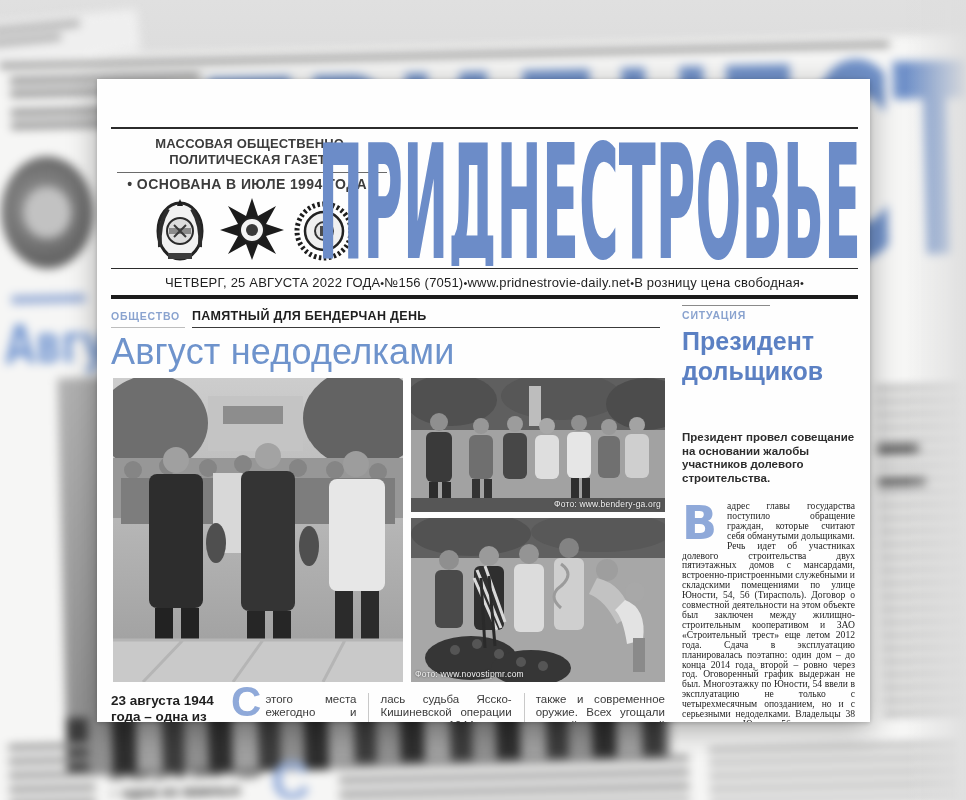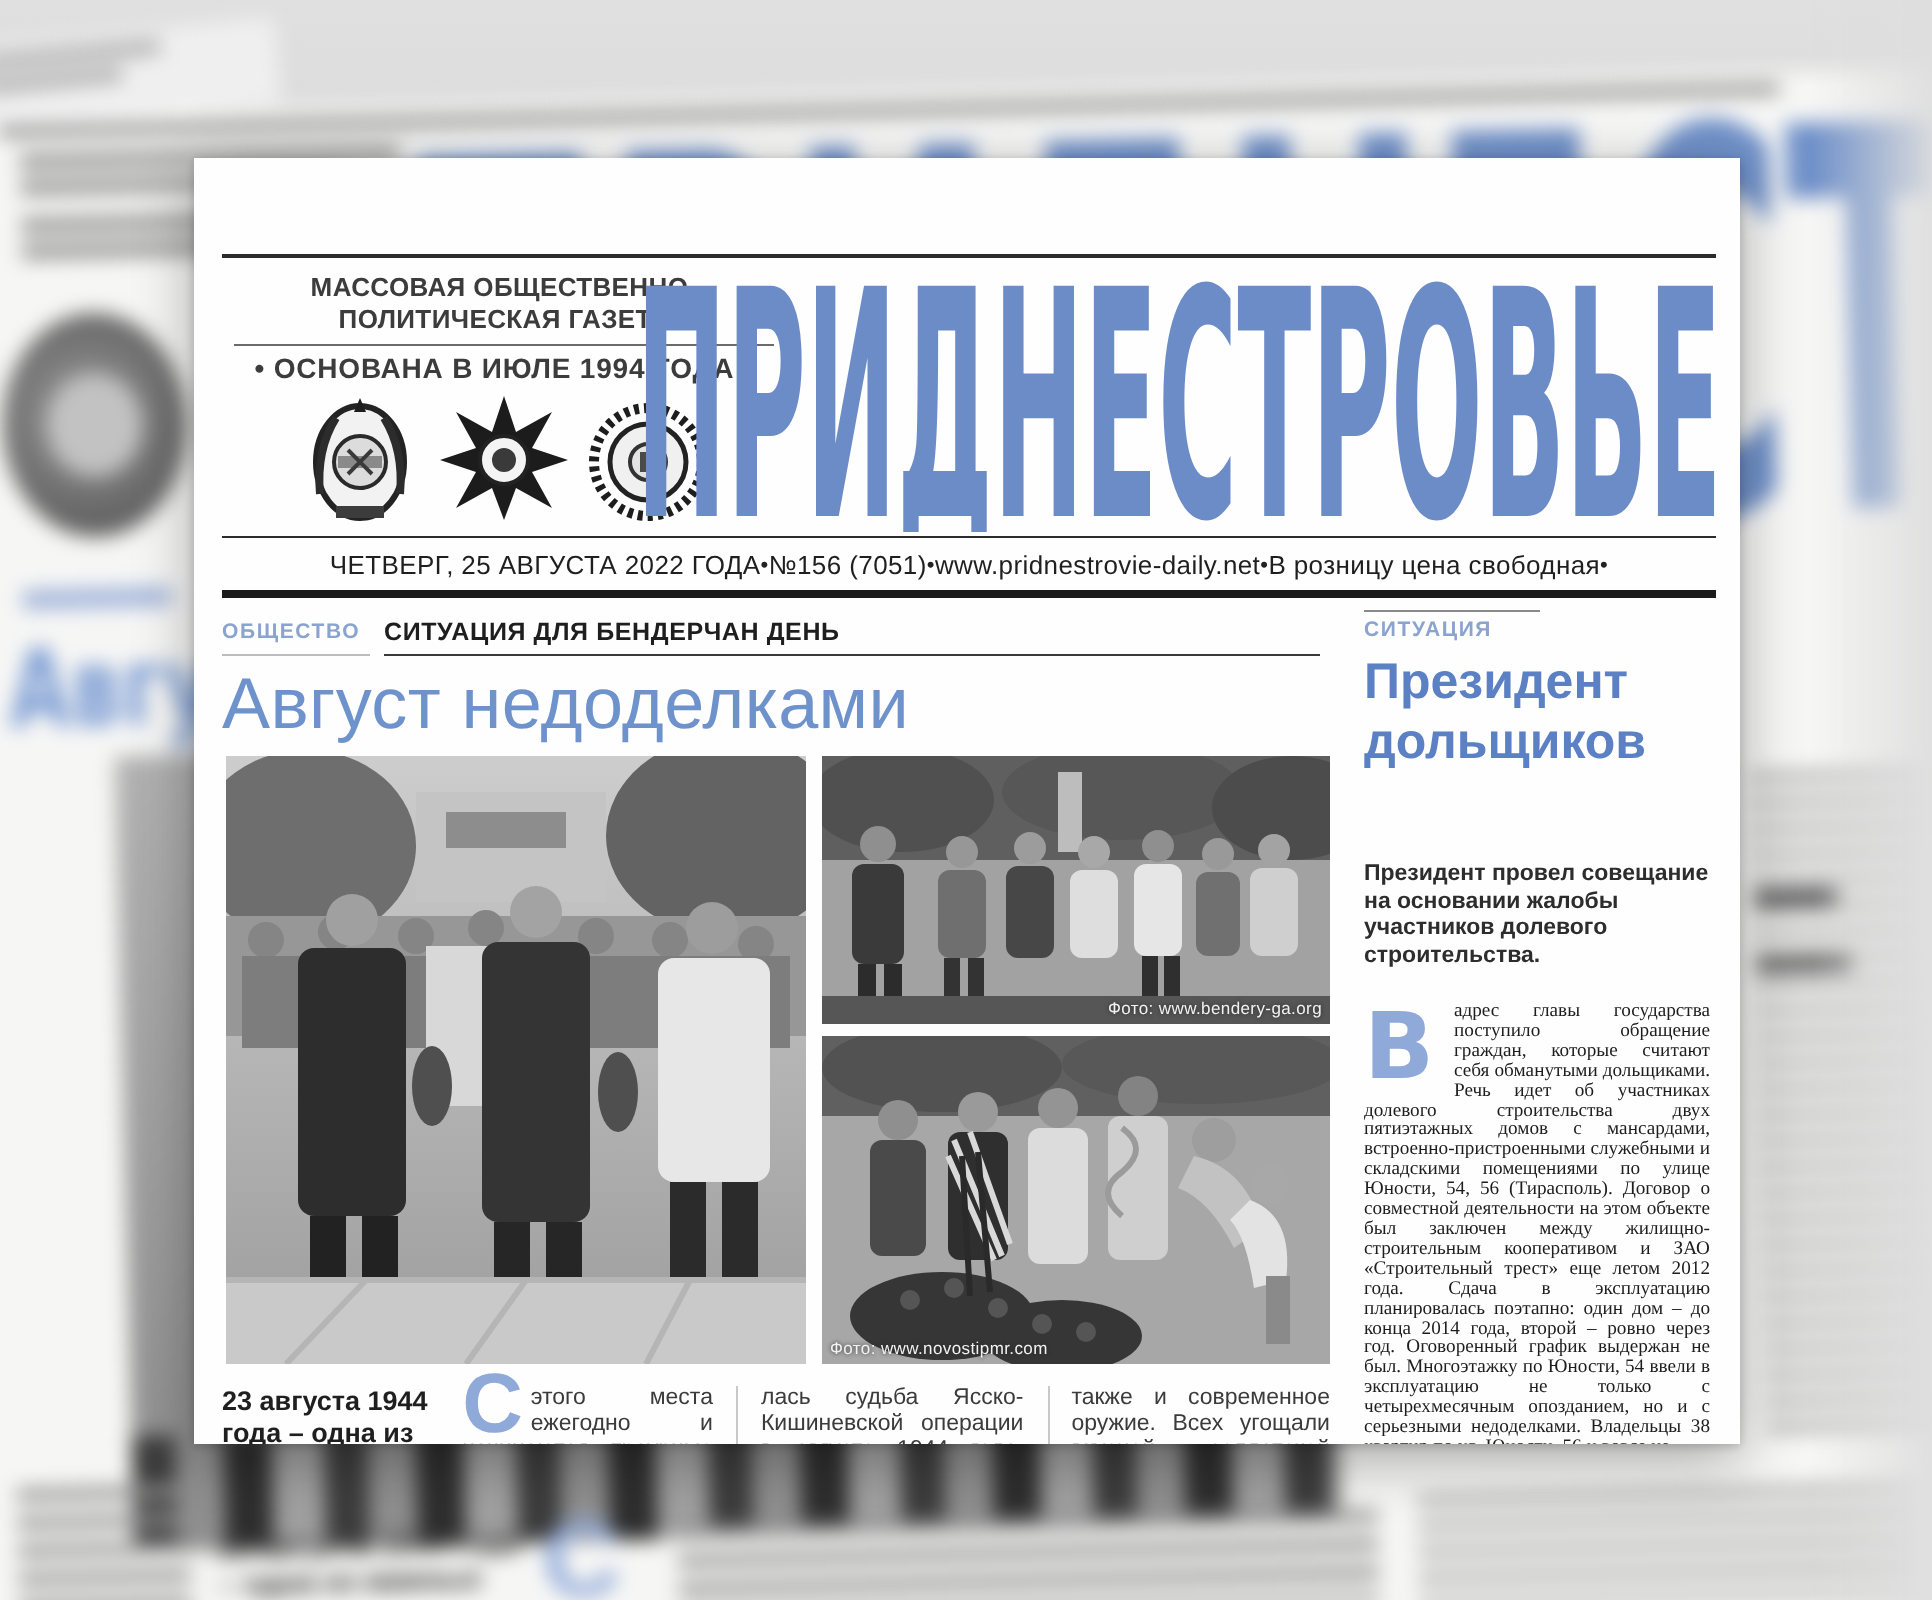--- a/index.html
+++ b/index.html
@@ -181,21 +181,21 @@
       <span>www.pridnestrovie-daily.net</span>
       <span class="b">•</span>
       <span>В розницу цена свободная</span>
       <span class="b">•</span>
     </div>
     <div class="thick-rule"></div>
 
     <div class="main">
       <div class="labels-row">
         <span class="section-label">ОБЩЕСТВО</span>
-        <span class="kicker">СИТУАЦИЯ ДЛЯ БЕНДЕРЧАН ДЕНЬ</span>
+        <span class="kicker">ПАМЯТНЫЙ ДЛЯ БЕНДЕРЧАН ДЕНЬ</span>
       </div>
       <div class="u-light"></div>
       <div class="u-dark"></div>
       <div class="headline">Август недоделками</div>
 
       <div class="photo ph1">
         <svg width="290" height="304" viewBox="0 0 290 304">
           <defs>
             <linearGradient id="sky1" x1="0" y1="0" x2="0" y2="1">
               <stop offset="0" stop-color="#cdcdcd"></stop>

